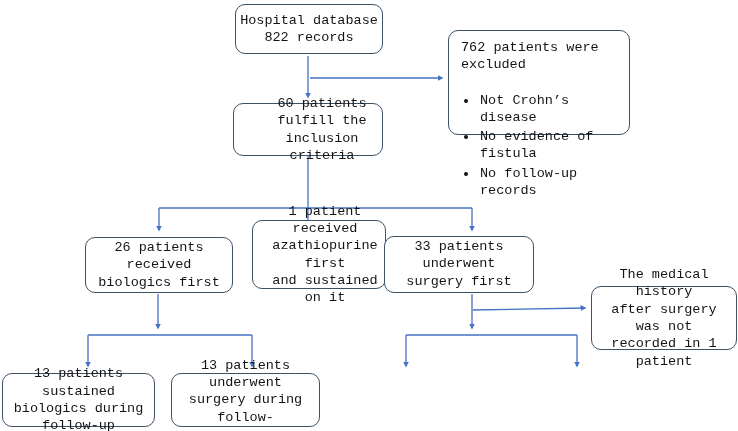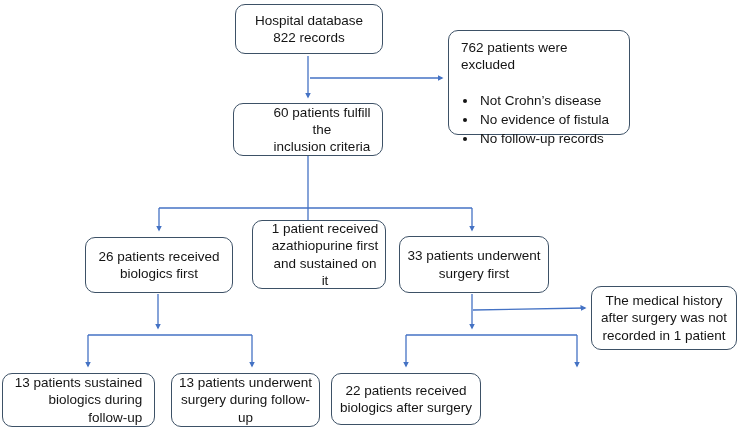--- a/index.html
+++ b/index.html
@@ -1,21 +1,21 @@
 <!DOCTYPE html>
 <html style="--box-border: #3d5166; --arrow: #4472c4; --text: #141414; --background: #ffffff;"><head>
 <meta charset="utf-8">
 <style>
   html, body { margin: 0; padding: 0; background: var(--background, #ffffff); }
   .canvas {
     position: relative;
     width: 738px;
     height: 431px;
     background: var(--background, #ffffff);
-    font-family: Liberation Sans, sans-serif;
+    font-family: Liberation Mono, monospace;
     color: var(--text, #141414);
     overflow: hidden;
   }
   svg.connectors {
     position: absolute;
     left: 0; top: 0;
     width: 738px; height: 431px;
     pointer-events: none;
   }
   svg.connectors line {
@@ -102,42 +102,38 @@
     <span class="label">26 patients received
 biologics first</span>
   </div>
 
   <div class="box" style="left:252px; top:220px; width:134px; height:69px;padding-left:16px;">
     <span class="label">1 patient received
 azathiopurine first
 and sustained on it</span>
   </div>
 
-  <div class="box" style="left:399px; top:236px; width:150px; height:57px;">
+  <div class="box" style="left:384px; top:236px; width:150px; height:57px;align-items:flex-end;">
     <span class="label">33 patients underwent
 surgery first</span>
   </div>
 
   <div class="box" style="left:591px; top:286px; width:146px; height:64px;">
     <span class="label">The medical history
 after surgery was not
 recorded in 1 patient</span>
   </div>
 
-  <div class="box" style="left:2px; top:373px; width:153px; height:54px;text-align:right;">
+  <div class="box" style="left:2px; top:373px; width:153px; height:54px;">
     <span class="label">13 patients sustained
 biologics during
 follow-up</span>
   </div>
 
   <div class="box" style="left:171px; top:373px; width:149px; height:54px;">
     <span class="label">13 patients underwent
 surgery during follow-
 up</span>
   </div>
 
-  <div class="box" style="left:331px; top:373px; width:150px; height:52px;">
-    <span class="label">22 patients received
-biologics after surgery</span>
-  </div>
 
 
 </div>
 
 </body></html>

